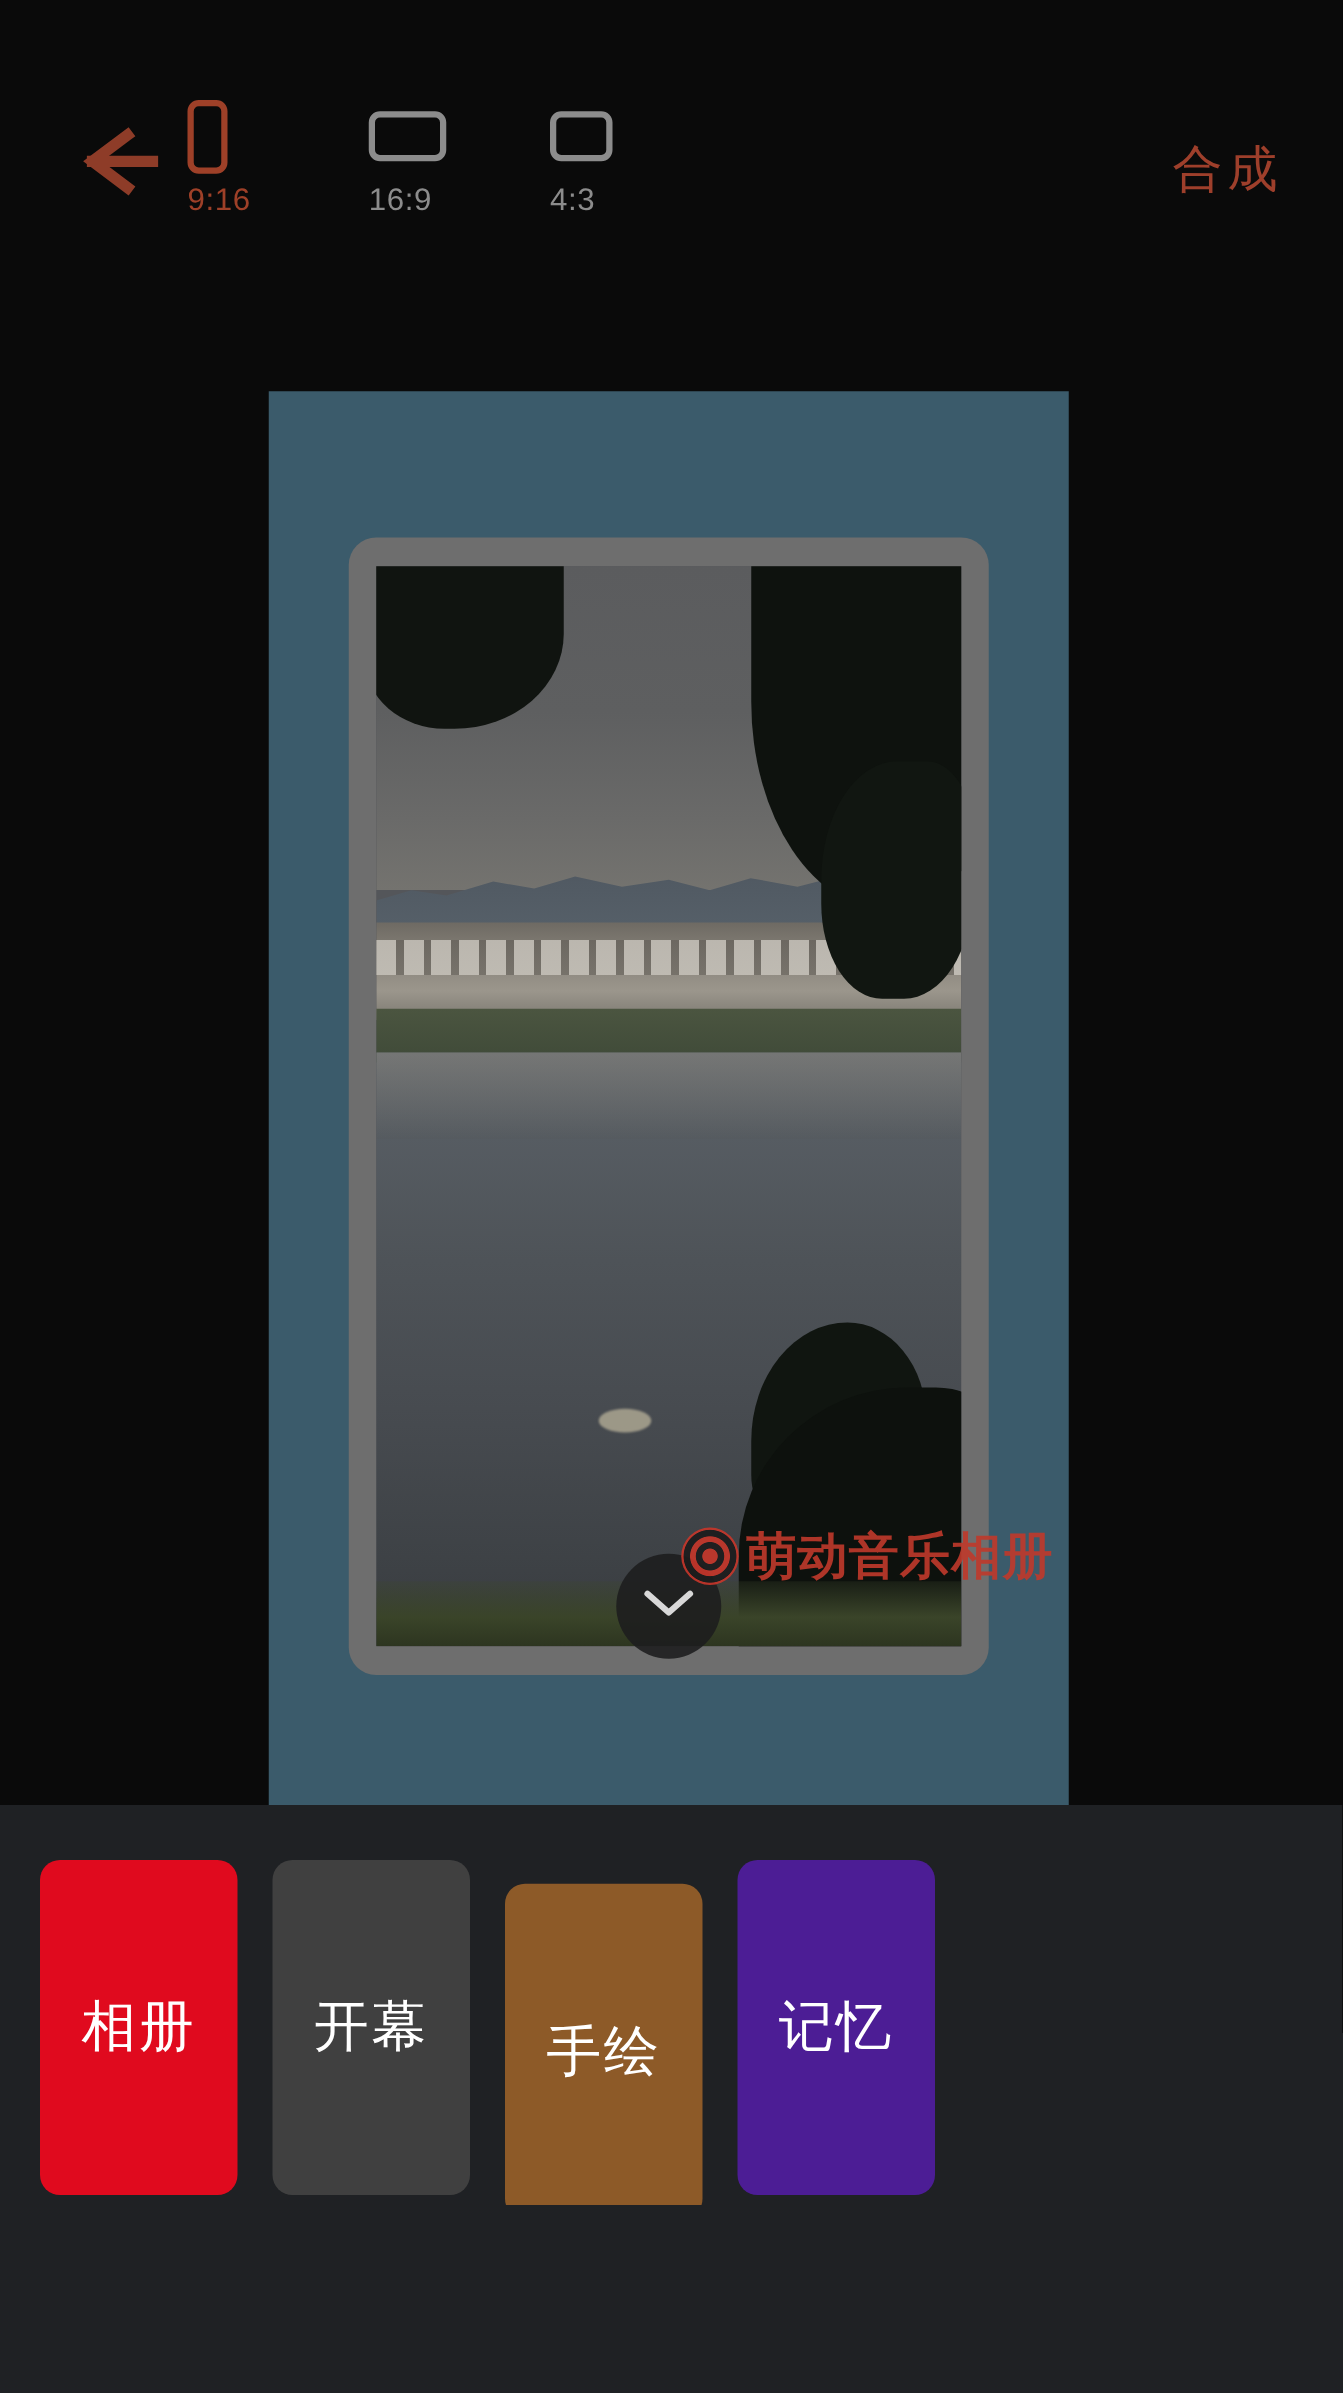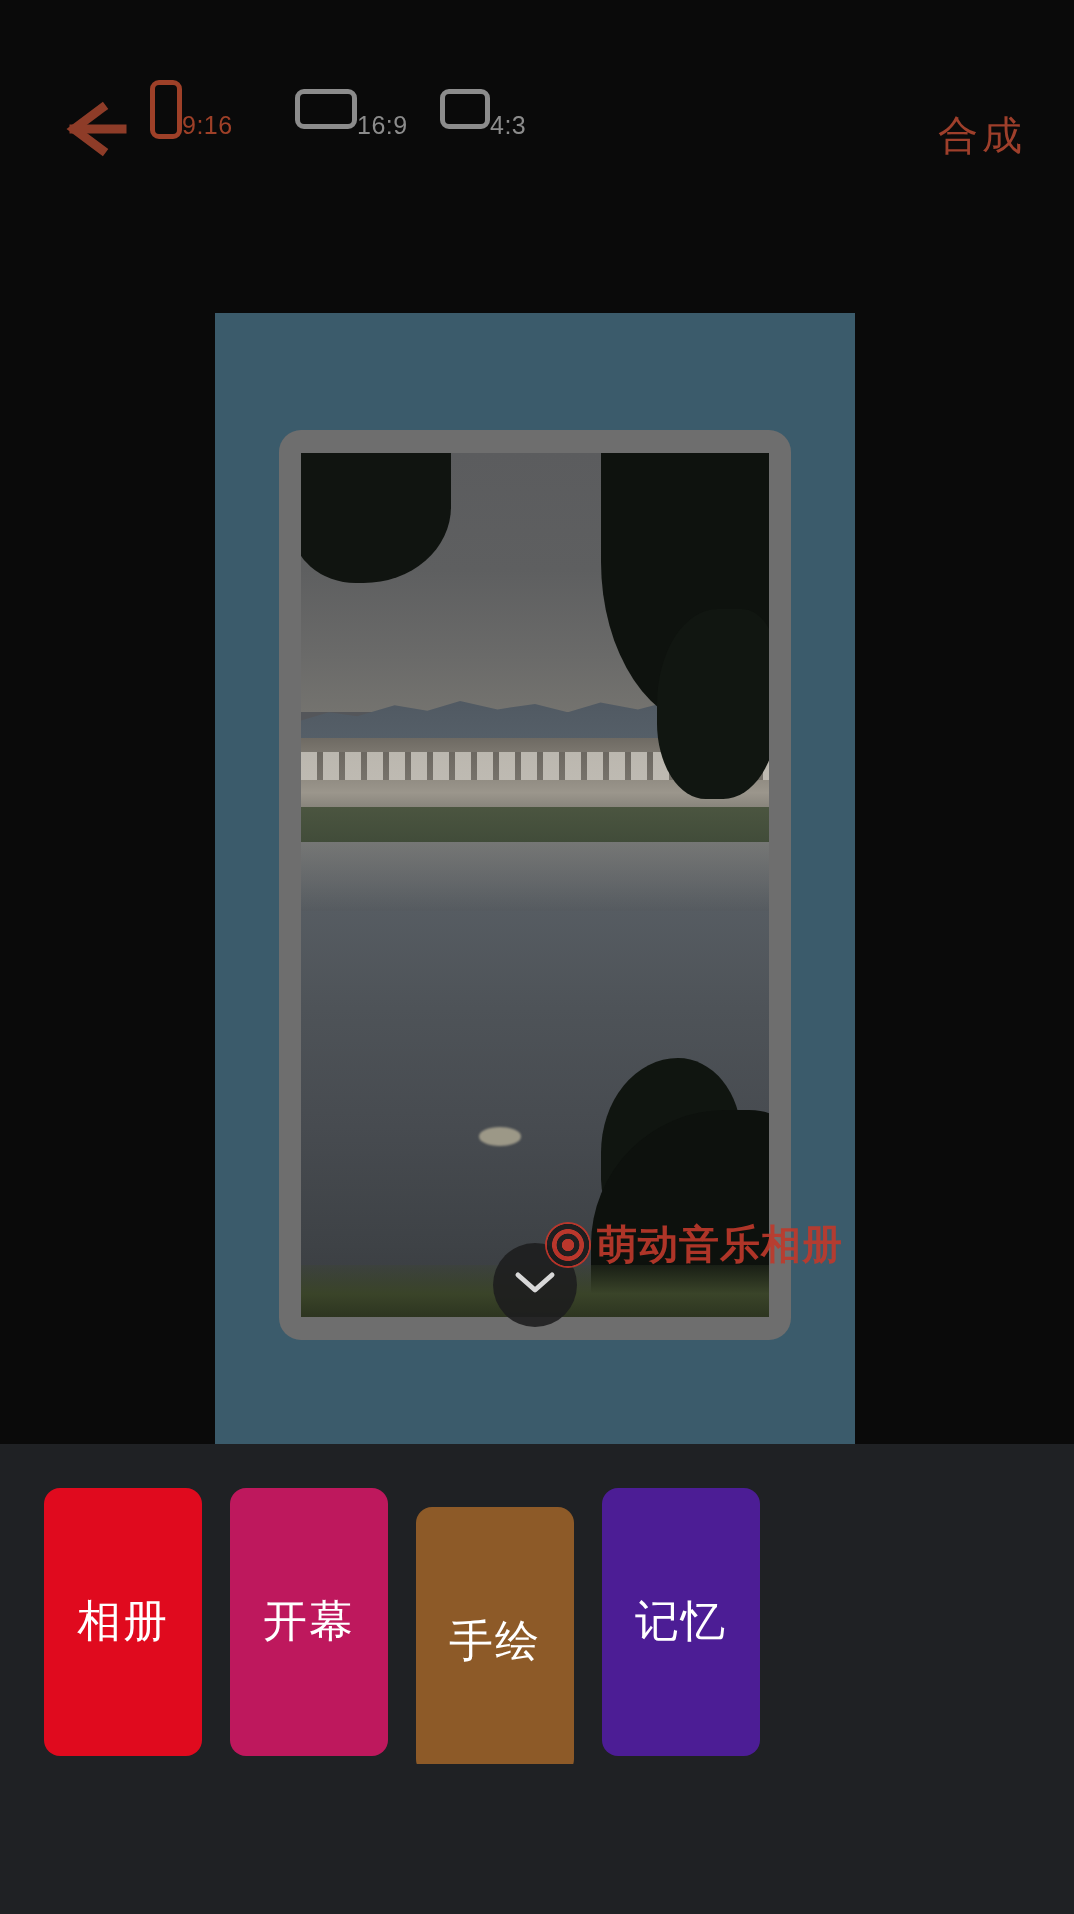--- a/index.html
+++ b/index.html
@@ -19,22 +19,22 @@
   }
   .back-btn {
     position:absolute; left:48px; top:92px; width:92px; height:78px;
     display:flex; align-items:center; justify-content:center; cursor:pointer;
   }
   .ratio-group {
     position:absolute; left:150px; top:78px; width:580px; height:100px;
     display:flex; align-items:flex-start;
   }
   .ratio-item {
-    width:145px; display:flex; flex-direction:row;
-    align-items:flex-end; cursor:pointer;
+    width:145px; display:flex; flex-direction:column;
+    align-items:flex-start; cursor:pointer;
   }
   .ratio-shape {
     border:5px solid #8c8c8c; border-radius:9px;
     display:block;
   }
   .ratio-item.active .ratio-shape { border-color:#9e4028; }
   .ratio-box-916 { width:32px; height:59px; }
   .ratio-box-169 { width:62px; height:40px; }
   .ratio-box-43  { width:50px; height:40px; }
   .ratio-box-11  { width:42px; height:42px; }
@@ -158,21 +158,21 @@
     font-weight:700;
   }
 
   
   .theme-bar {
     position:absolute; left:0; bottom:0; width:1074px; height:470px;
     background:#1f2124;
   }
   .theme-scroller {
     position:absolute; left:0; top:35px; width:1074px; height:285px;
-    display:flex; align-items:center; gap:28px; padding-left:44px;
+    display:flex; align-items:center; gap:28px; padding-left:32px;
     overflow:hidden;
   }
   .theme-card {
     position:relative; flex:0 0 auto;
     width:158px; height:268px; border-radius:16px;
     display:flex; align-items:center; justify-content:center;
     cursor:pointer;
   }
   .theme-card.selected {
     outline:7px solid #ffffff; outline-offset:4px;
@@ -263,21 +263,21 @@
     </div>
   </div>
 
   <div class="theme-bar">
     <div class="theme-scroller">
 
       <div class="theme-card" style="background: rgb(224, 10, 30);">
         <span class="theme-label">相册</span>
       </div>
 
-      <div class="theme-card" style="background: #be185d;">
+      <div class="theme-card" style="background: #404040;">
         <span class="theme-label">开幕</span>
       </div>
 
 
       <div class="theme-card" style="background: rgb(141, 90, 40); margin-top: 39px;">
         <span class="theme-label">手绘</span>
       </div>
 
       <div class="theme-card" style="background: #4c1d95; text-align: center;">
         <span class="theme-label">记忆</span>

